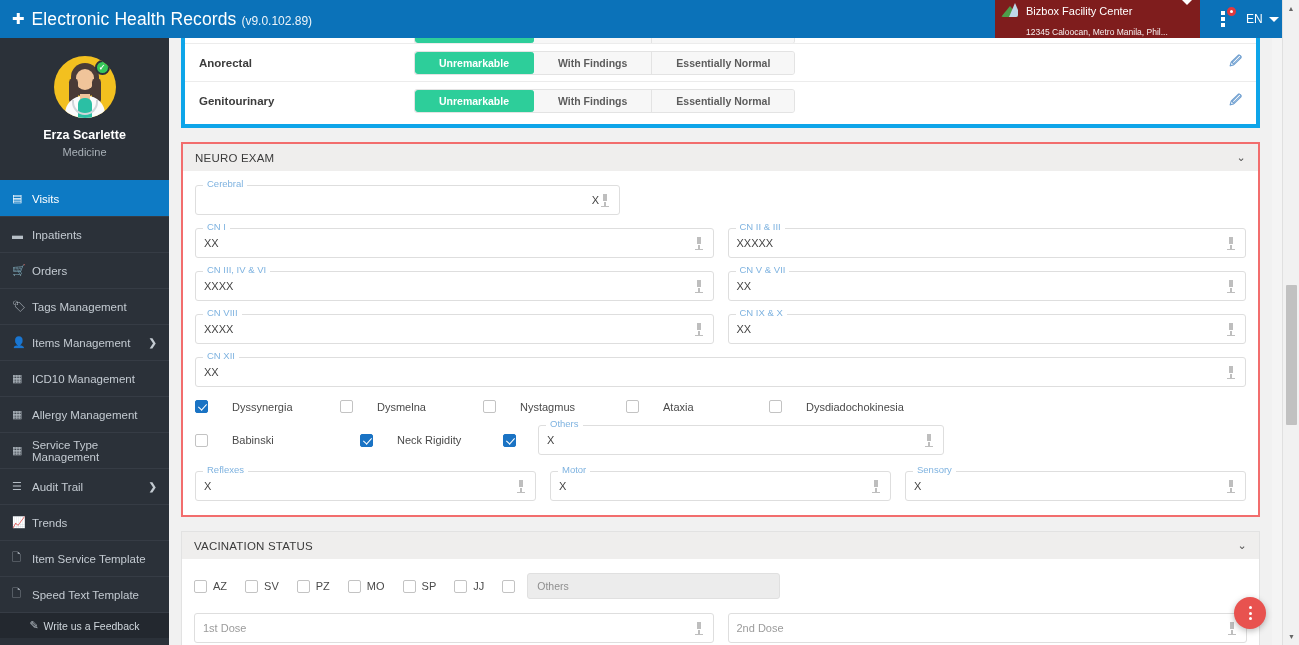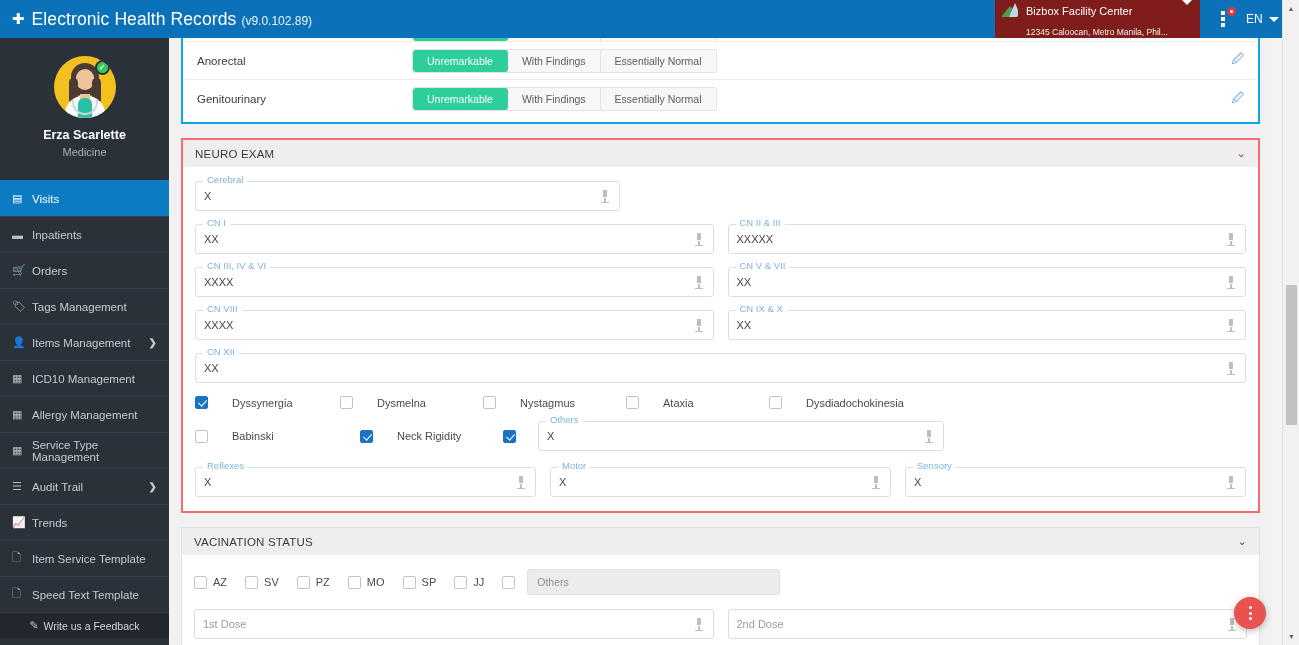--- a/index.html
+++ b/index.html
@@ -100,33 +100,33 @@
     height: 26px; display:flex; align-items:center; justify-content:center;
     color:#cfd6dc; font-size:10.5px; background:#23282f; border-top:1px solid #363c45;
   }
 
   
   .main {
     position:absolute; top:38px; left:169px; width:1103px; height:607px;
     background:#f1f1f1; overflow:hidden;
   }
   .card {
-    background:#fff; border:2px solid #0ea5e9; margin: 0 12px;
+    background:#fff; border:4px solid #0ea5e9; margin: 0 12px; font-weight: bold;
   }
   .card-top { margin-top:-8px; padding-bottom: 4px; }
 
   .exam-row {
     display:flex; align-items:center; height:38px; border-bottom:1px solid #ececec;
     padding: 0 14px;
   }
   .exam-row:last-child { border-bottom:none; }
   .exam-label { width:215px; font-size:11.5px; color:#3c3c3c; }
   .btn-group { display:flex; border:1px solid #e3e3e3; border-radius:3px; overflow:hidden; background:#f7f7f7; }
   .btn-seg {
-    padding: 5px 14px; font-size:10.5px; color:#5c5c5c; background:#f7f7f7;
+    padding: 5px 24px; font-size:10.5px; color:#5c5c5c; background:#f7f7f7;
     border-right:1px solid #e3e3e3; cursor:pointer; white-space:nowrap;
   }
   .btn-seg:last-child { border-right:none; }
   .btn-seg.on { background:#2dce9a; color:#fff; border-radius:3px; border-right-color:#2dce9a; }
   .row-edit { margin-left:auto; color:#6f9fd0; font-size:12px; cursor:pointer; }
 
   
   .clip-row { height: 10px; overflow: hidden; position: relative; border-bottom:1px solid #ececec; }
   .clip-row .btn-group { position:absolute; top:-14px; left:229px; }
 
@@ -154,21 +154,21 @@
   .fs-mic {
     width:12px; height:13px; flex:0 0 auto; opacity:.55;
     background:
       linear-gradient(#8a8a8a,#8a8a8a) 4px 0/4px 7px no-repeat,
       linear-gradient(#8a8a8a,#8a8a8a) 5px 8px/2px 4px no-repeat,
       linear-gradient(#8a8a8a,#8a8a8a) 2px 12px/8px 1px no-repeat;
   }
 
   .frow { display:flex; gap:14px; margin-bottom:13px; }
   .frow > * { flex:1 1 0; min-width:0; }
-  .frow.half > .fs { max-width: 425px; }
+  .frow.half > .fs { max-width: 425px; text-align: right; }
   .spacer { flex:1 1 0; }
 
   
   .sec-title { font-size:11px; color:#3b3b3b; margin: 2px 0 10px; }
   .cb-row { display:flex; align-items:center; margin-bottom: 12px; }
   .cb { display:flex; align-items:center; cursor:pointer; }
   .cb-box {
     width:13px; height:13px; border:1px solid #c3c3c3; border-radius:2px;
     background:#fff; flex:0 0 auto; position:relative;
   }

